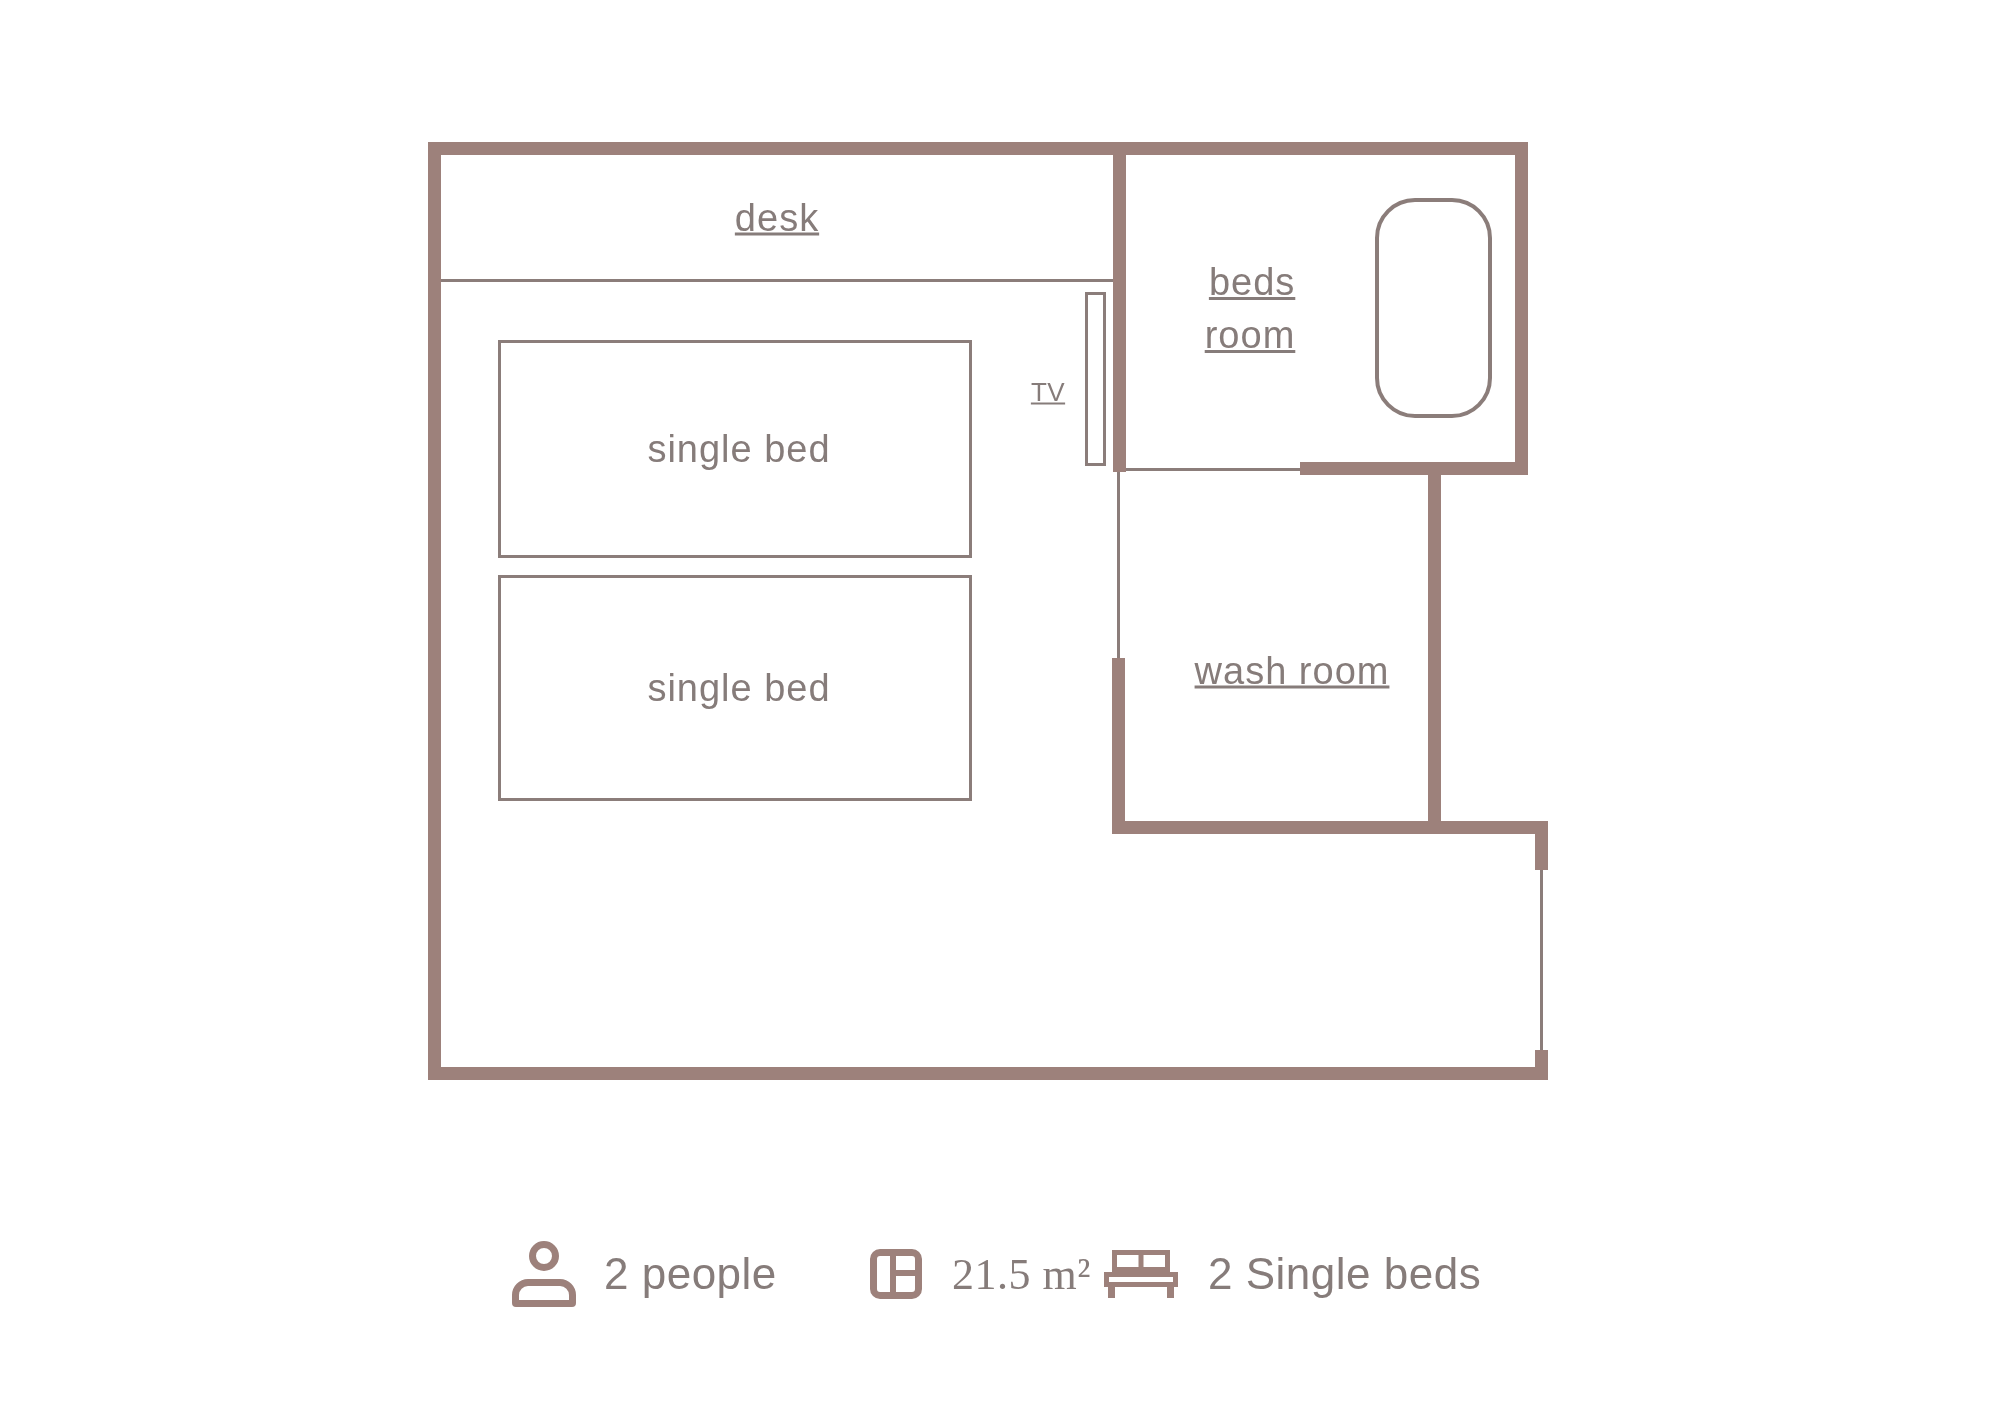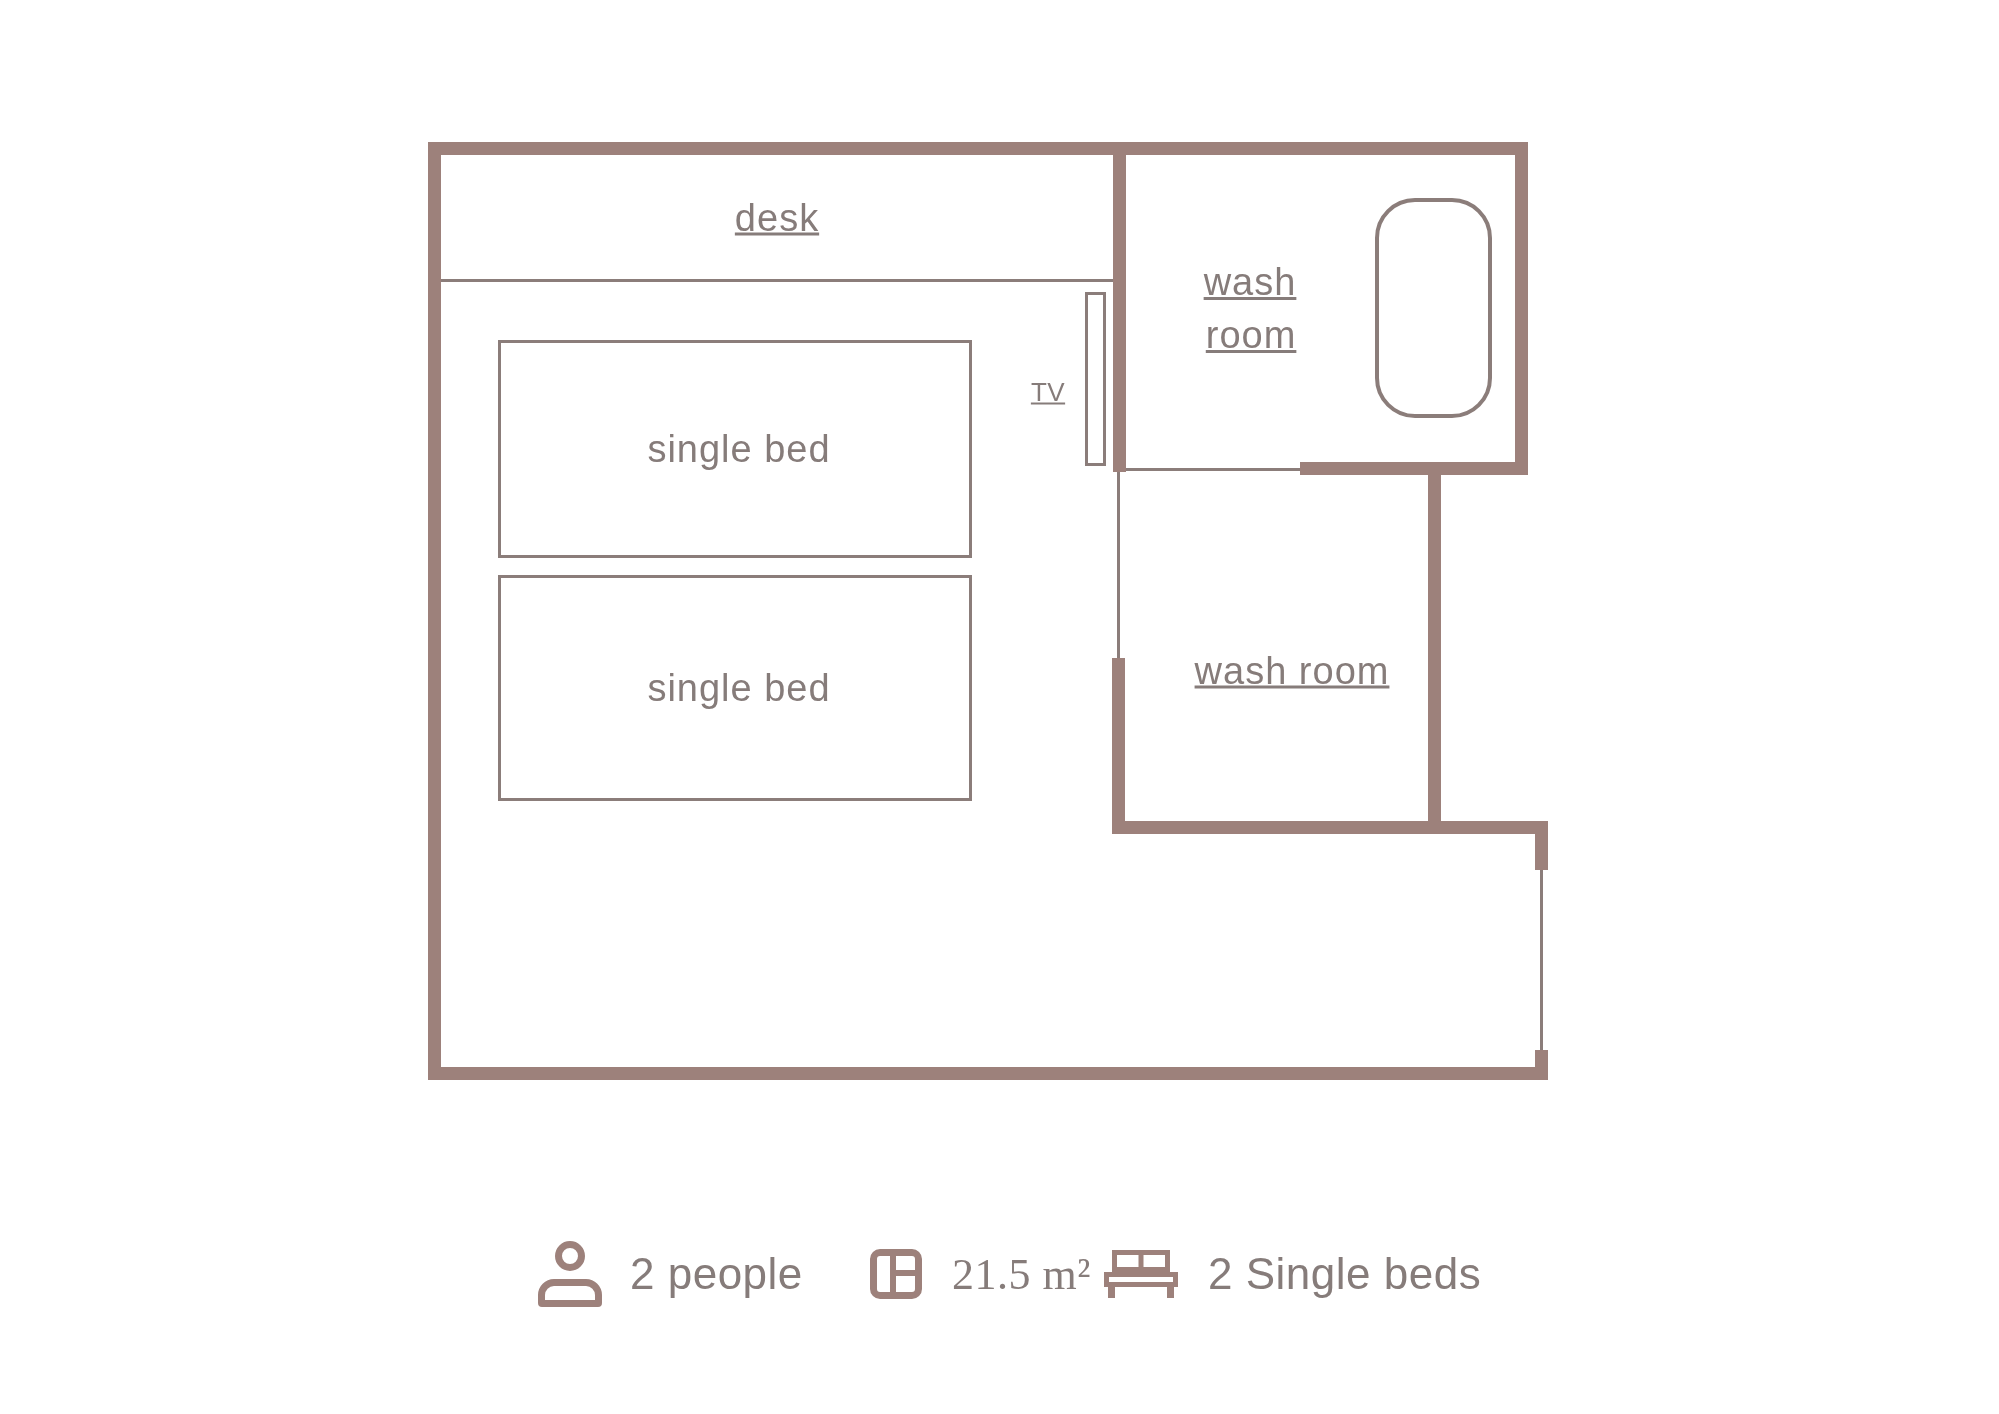--- a/index.html
+++ b/index.html
@@ -149,27 +149,27 @@
 
   <div class="outline" style="left:1085px; top:292px; width:21px; height:174px;"></div>
 
   <div class="outline" style="left:1375px; top:198px; width:117px; height:220px; border-width:4px; border-radius:40px;"></div>
 
   <div class="room-label" style="left:777px; top:218px;">desk</div>
 
   <div class="room-label small" style="left:1048px; top:392px;">TV</div>
 
   <div class="room-label two-line" style="left:1250px; top:309px;">
-    <span>wash</span><br>
+    <span>beds</span><br>
     <span>room</span>
   </div>
 
   <div class="room-label" style="left:1292px; top:671px;">wash room</div>
 
-  <div class="legend-group" style="left:538px;gap:28px;">
+  <div class="legend-group" style="left:512px;gap:28px;">
     <div class="person-icon">
       <div class="head"></div>
       <div class="shoulders"></div>
     </div>
     <span class="legend-label">2 people</span>
   </div>
 
   <div class="legend-group" style="left:870px;font-family:Liberation Serif, serif;">
     <div class="area-icon">
       <div class="v-div"></div>

